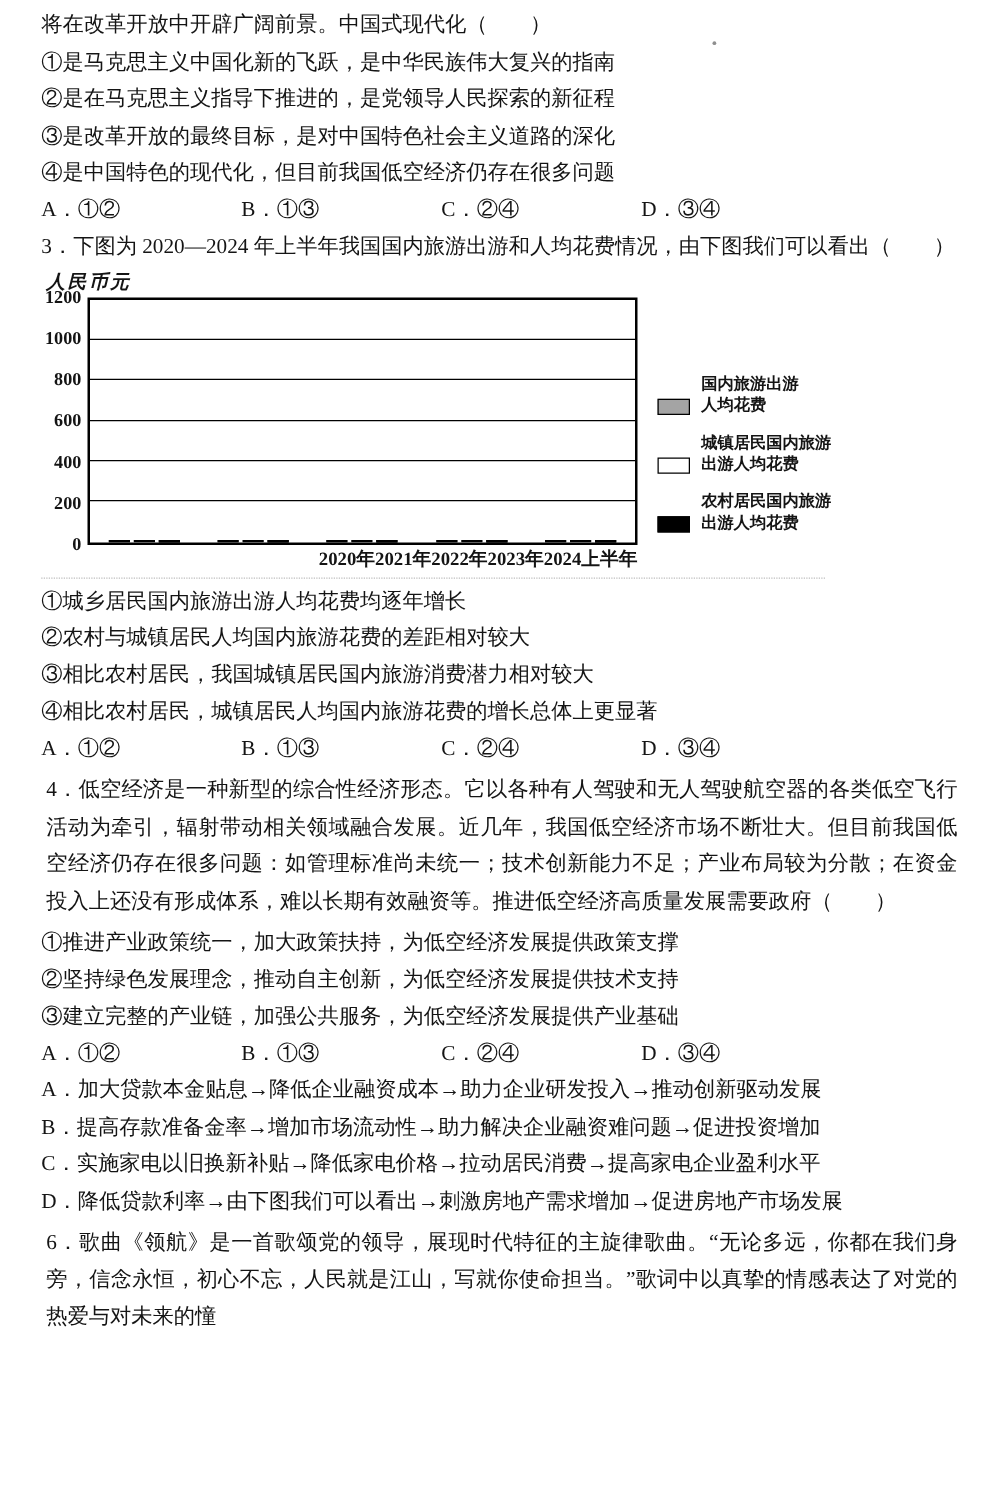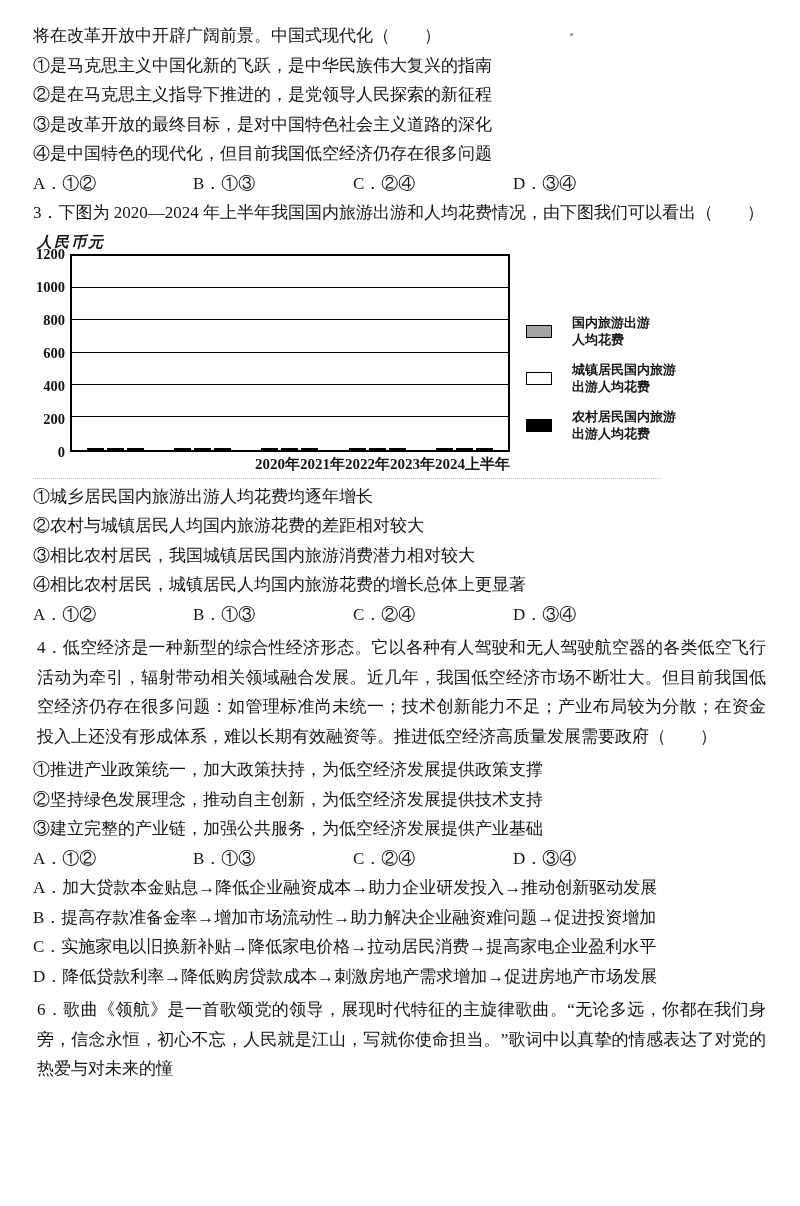--- a/index.html
+++ b/index.html
@@ -1,21 +1,21 @@
 <!DOCTYPE html>
 <html><head>
 <meta charset="utf-8">
 <style>
   html,body{margin:0;padding:0;}
   body{
     width:800px;height:1206px;background:#ffffff;color:#141414;
     font-family:"Liberation Serif","DejaVu Serif",serif;
     overflow:hidden;
   }
-  .page{position:relative;padding:21px 30px 0 33px;box-sizing:border-box;width:800px;}
+  .page{position:relative;padding:5px 30px 0 33px;box-sizing:border-box;width:800px;}
   .stray-dot{position:absolute;left:570px;top:33px;width:3px;height:3px;background:#8f8f8f;border-radius:50%;}
   .line{margin:0;font-size:17px;line-height:29.5px;white-space:nowrap;}
   .para{margin:4px;font-size:17px;line-height:29.5px;text-align:justify;}
   .choices{display:flex;font-size:17px;line-height:29.5px;}
   .choice{width:160px;flex:0 0 auto;}
   .choice:last-child{width:auto;}
 
   
   .chart{margin:5px 0 3px 0;}
   .ylabel{font-size:15px;font-weight:bold;font-style:italic;letter-spacing:2px;margin:0 0 3px 4px;line-height:18px;}
@@ -27,21 +27,21 @@
     position:relative;width:440px;height:198px;box-sizing:border-box;
     border:2px solid #000;background:#fff;
     display:flex;justify-content:space-around;align-items:flex-end;
   }
   .grid{position:absolute;left:0;right:0;height:0;border-top:1.5px solid #000;}
   .group{display:flex;align-items:flex-end;gap:3px;}
   .bar{position:relative;width:17px;border:1px solid #000;box-sizing:border-box;}
   .xaxis{display:flex;justify-content:flex-end;width:440px;margin-top:3px;}
   .xlabel{font-size:15px;font-weight:bold;line-height:18px;}
   .legend{display:flex;flex-direction:column;gap:13px;margin-left:16px;padding-top:60px;}
-  .legend-item{display:flex;align-items:center;gap:20px;}
+  .legend-item{display:flex;align-items:flex-end;gap:9px;}
   .swatch{width:26px;height:13px;border:1.5px solid #000;box-sizing:border-box;margin-top:2px;flex:0 0 auto;}
   .legend-label{font-size:13px;font-weight:bold;line-height:17px;}
 
   .separator{border-top:1px dotted #bdbdbd;width:627px;margin:5px 0 3px 0;}
 </style>
 </head>
 <body>
 
 <div class="page">
   <div class="stray-dot"></div>
@@ -159,16 +159,16 @@
   <div class="choices">
     <span class="choice">A．①②</span>
     <span class="choice">B．①③</span>
     <span class="choice">C．②④</span>
     <span class="choice">D．③④</span>
   </div>
 
   <p class="line">A．加大贷款本金贴息→降低企业融资成本→助力企业研发投入→推动创新驱动发展</p>
   <p class="line">B．提高存款准备金率→增加市场流动性→助力解决企业融资难问题→促进投资增加</p>
   <p class="line">C．实施家电以旧换新补贴→降低家电价格→拉动居民消费→提高家电企业盈利水平</p>
-  <p class="line">D．降低贷款利率→降低购房贷款成本→刺激房地产需求增加→促进房地产市场发展</p>
+  <p class="line">D．降低贷款利率→由下图我们可以看出→刺激房地产需求增加→促进房地产市场发展</p>
 
   <p class="para">6．歌曲《领航》是一首歌颂党的领导，展现时代特征的主旋律歌曲。“无论多远，你都在我们身旁，信念永恒，初心不忘，人民就是江山，写就你使命担当。”歌词中以真挚的情感表达了对党的热爱与对未来的憧</p>
 </div>
 
 </body></html>

